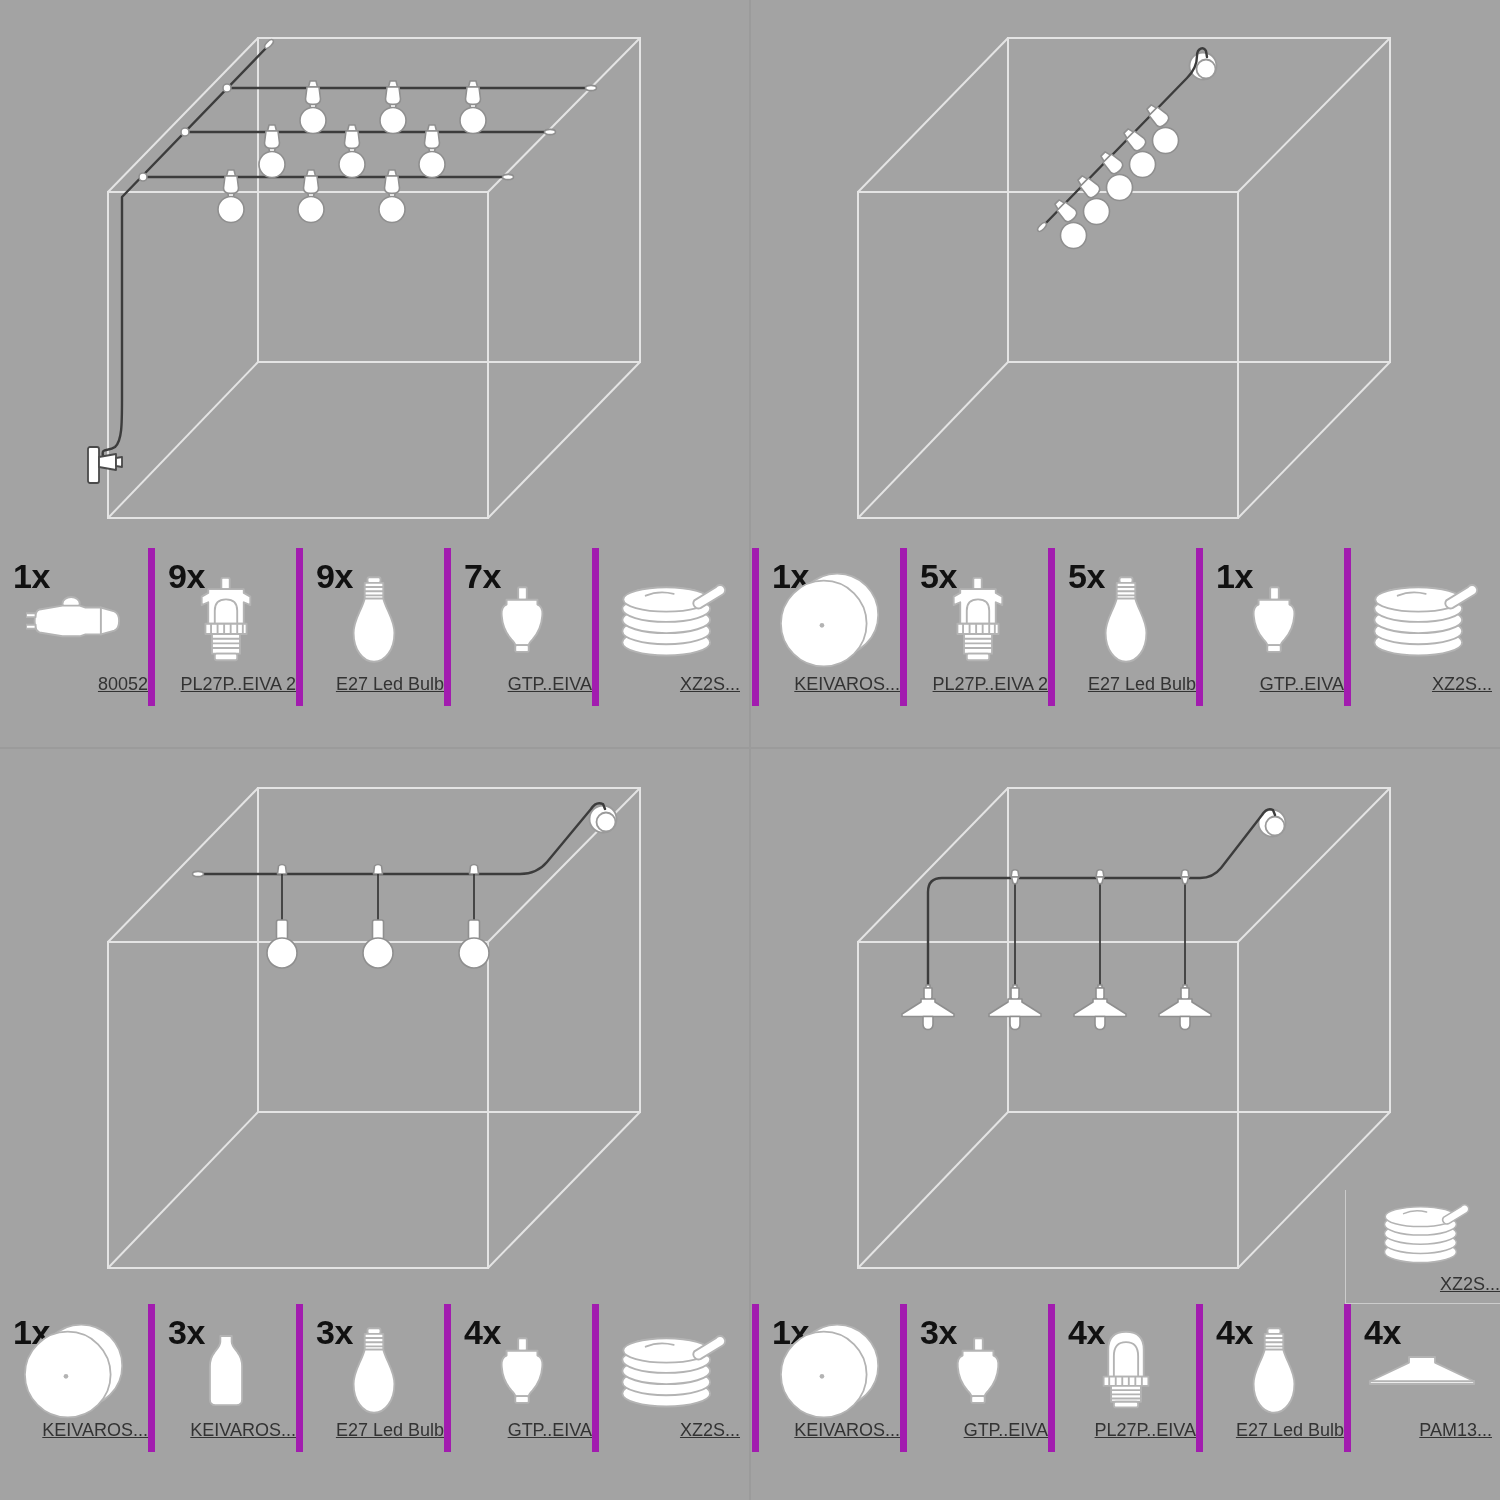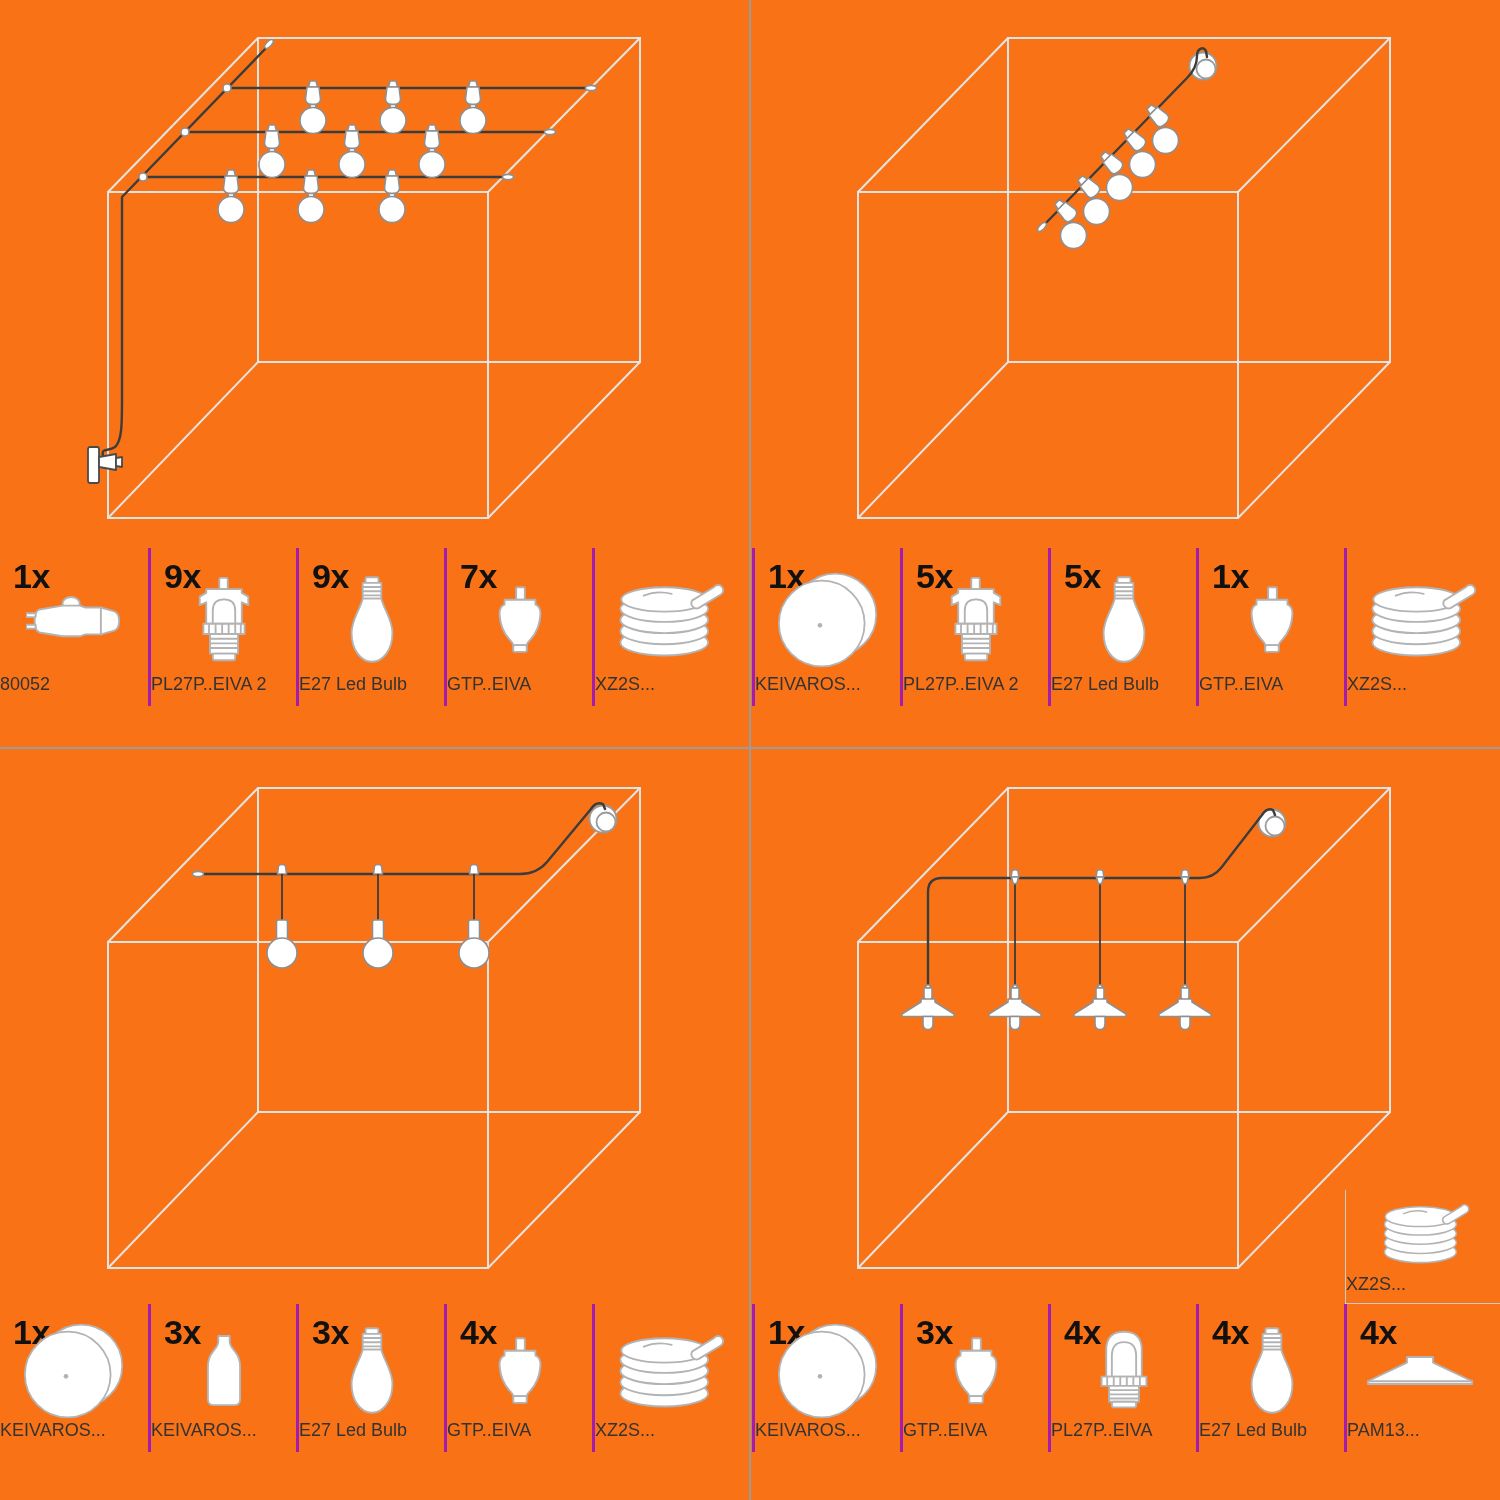--- a/index.html
+++ b/index.html
@@ -1,35 +1,35 @@
 <!DOCTYPE html>
 <html><head>
 <meta charset="utf-8">
 <style>
   html,body{margin:0;padding:0;background:#fff;}
-  #canvas{position:relative;width:1500px;height:1500px;background:#f97316;overflow:hidden;
+  #canvas{position:relative;width:1500px;height:1500px;background:#a3a3a3;overflow:hidden;
           font-family:"Liberation Sans",sans-serif;}
   .diagram{position:absolute;width:750px;height:750px;}
   #diag-tl{left:0;top:0;} #diag-tr{left:750px;top:0;}
   #diag-bl{left:0;top:750px;} #diag-br{left:750px;top:750px;}
   .div-v{position:absolute;left:749px;top:0;width:2px;height:1500px;background:#9b9b9b;}
   .div-h{position:absolute;left:0;top:747px;width:1500px;height:2px;background:#9b9b9b;}
   .parts{position:absolute;display:flex;}
   #parts-tl{left:0;top:548px;width:748px;height:158px;}
   #parts-tr{left:752px;top:548px;width:748px;height:158px;}
   #parts-bl{left:0;top:1304px;width:748px;height:148px;}
   #parts-br{left:752px;top:1304px;width:748px;height:148px;}
-  .cell{position:relative;width:148px;height:100%;border-left:3px solid #a21caf;box-sizing:border-box;}
+  .cell{position:relative;width:148px;height:100%;border-left:7px solid #a21caf;box-sizing:border-box;}
   .parts.no-first-border .cell:first-child{border-left:none;}
   .qty{position:absolute;top:11px;left:13px;font-weight:700;font-size:34px;line-height:1;
        color:#111;letter-spacing:-0.5px;}
   .icon-box{position:absolute;left:0;right:0;top:14px;bottom:28px;
             display:flex;align-items:center;justify-content:center;}
-  .code{position:absolute;bottom:11px;left:0;width:100%;text-align:left;
-        font-size:18px;color:#333;}
+  .code{position:absolute;bottom:11px;left:0;width:100%;text-align:right;
+        font-size:18px;color:#333;text-decoration:underline;}
   #extra-cell{position:absolute;left:1345px;top:1190px;width:155px;height:114px;
       border-left:1px solid #cccccc;border-bottom:1px solid #cccccc;box-sizing:border-box;}
   #extra-cell .icon-box{top:4px;bottom:30px;}
   #extra-cell .code{bottom:8px;}
   
   .cube{fill:none;stroke:#e4e4e4;stroke-width:2;}
   .c-cable{fill:none;stroke:#3c3c3c;stroke-width:2.4;stroke-linecap:round;stroke-linejoin:round;}
   .c-cord{fill:none;stroke:#3c3c3c;stroke-width:1.8;}
   .c-part{fill:#fff;stroke:#8f8f8f;stroke-width:1.6;stroke-linejoin:round;}
   .c-rose{fill:#fff;stroke:#9a9a9a;stroke-width:1.8;}

